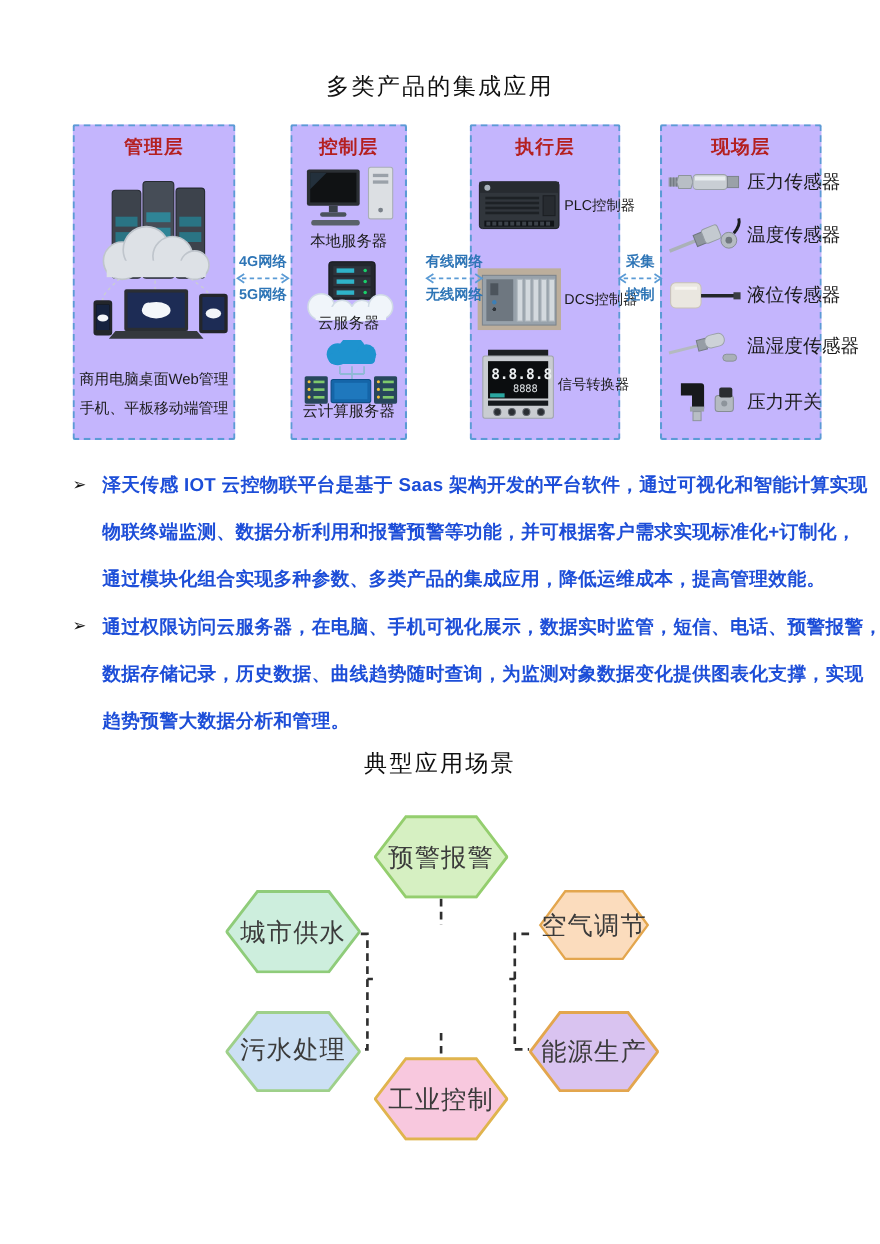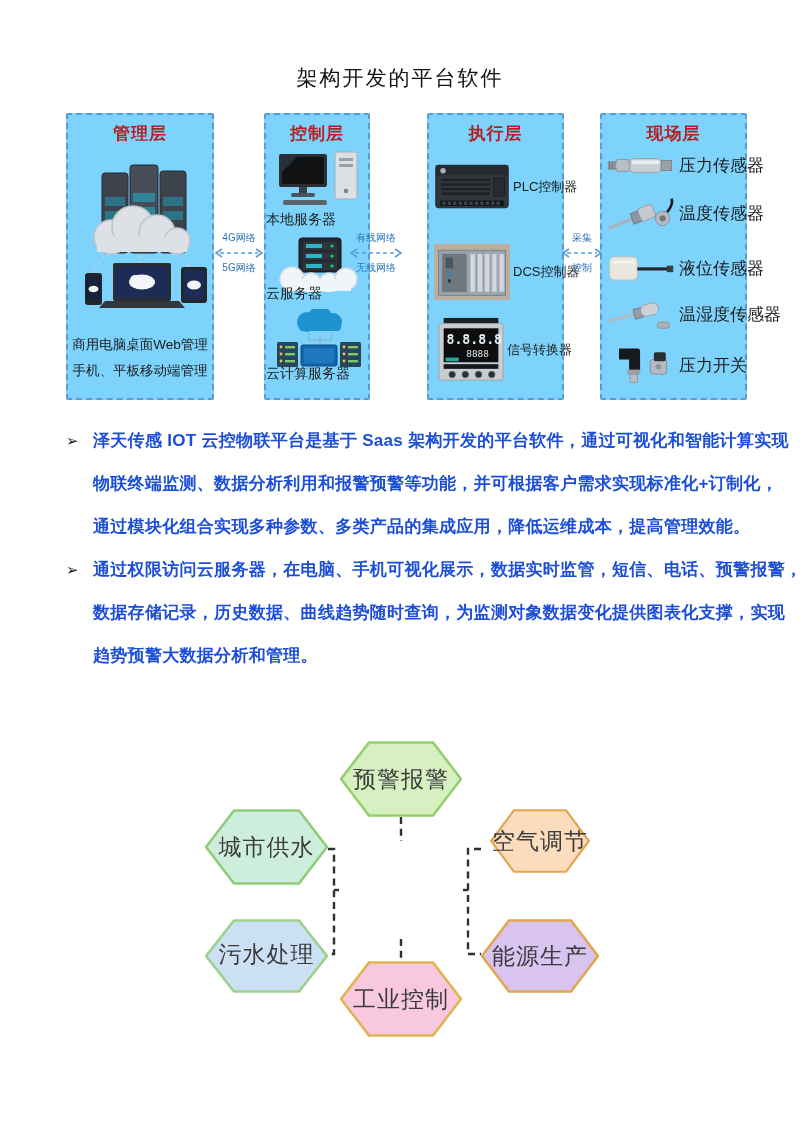--- a/index.html
+++ b/index.html
@@ -1,48 +1,48 @@
 <!DOCTYPE html>
 <html><head>
 <meta charset="utf-8">
 <style>
   html,body{margin:0;padding:0;background:#fff;}
   .page{position:relative;width:800px;height:1131px;margin:0 auto;background:#fff;overflow:hidden;
         font-family:"Liberation Sans","DejaVu Sans",sans-serif;color:#222;}
   .h1{position:absolute;left:0;width:800px;text-align:center;font-size:21px;letter-spacing:2px;color:#111;}
   
-  .box{position:absolute;top:113px;height:287px;border:2px dashed #5b9bd5;border-radius:2px;box-sizing:border-box;background:#7dd3fc;}
+  .box{position:absolute;top:113px;height:287px;border:2px dashed #5b9bd5;border-radius:2px;box-sizing:border-box;background:#c4b5fd;}
   .hdr{position:absolute;top:7px;left:0;width:100%;text-align:center;font-weight:bold;font-size:17px;color:#b42020;letter-spacing:1px;}
   .img{position:absolute;}
   .cap{position:absolute;width:100%;text-align:center;font-size:13.5px;color:#1b1b1b;}
-  .ilabel{position:absolute;width:100%;text-align:left;font-size:14px;color:#1b1b1b;}
+  .ilabel{position:absolute;width:100%;text-align:center;font-size:14px;color:#1b1b1b;}
   .row{position:absolute;display:flex;align-items:center;}
   .row .rl{font-size:13px;color:#1b1b1b;white-space:nowrap;margin-left:3px;}
   .row4 .rl{font-size:17px;}
   
   .link{position:absolute;top:230px;text-align:center;}
-  .link .lt{font-size:10px;color:#2e75b6;line-height:16px;}
+  .link .lt{font-size:13px;color:#2e75b6;line-height:16px;font-weight:bold;}
   .link svg{display:block;margin:1px auto;}
   
   .bullets{position:absolute;left:66px;top:419px;width:700px;}
   .bullet{position:relative;padding-left:27px;}
   .bullet .mk{position:absolute;left:0;top:0;font-size:15px;line-height:43px;color:#111;}
   .bullet .ln{font-size:17px;line-height:43px;color:#1d4ed8;letter-spacing:0.3px;white-space:nowrap;font-weight:bold;}
   
   .scene{position:absolute;left:180px;top:733px;width:432px;height:318px;}
   .hex{position:absolute;display:flex;align-items:center;justify-content:center;text-align:center;}
   .hex svg{position:absolute;inset:0;width:100%;height:100%;}
   .hex .ht{position:relative;font-size:23px;color:#3b3b3b;line-height:1.22;letter-spacing:1px;}
 </style>
 </head>
 <body>
 
 <div class="page">
 
-  <div class="h1" style="top:64px;">架构开发的平台软件</div>
+  <div class="h1" style="top:64px;">多类产品的集成应用</div>
 
   <div class="box" style="left:66px;width:148px;">
     <div class="hdr">管理层</div>
     <svg class="img" style="left:7px;top:38px;" width="134" height="180" viewBox="0 0 134 180">
 
       <g>
         <rect x="27" y="20" width="26" height="80" rx="3" fill="#3d434c" stroke="#262b31"></rect>
         <rect x="55" y="12" width="28" height="88" rx="3" fill="#464d57" stroke="#262b31"></rect>
         <rect x="85" y="18" width="26" height="82" rx="3" fill="#3d434c" stroke="#262b31"></rect>
         <rect x="30" y="44" width="20" height="9" fill="#2a7484"></rect>
@@ -327,21 +327,21 @@
 
   <div class="link" style="left:211px;width:56px;">
     <div class="lt">4G网络</div>
     <svg width="52" height="12" viewBox="0 0 52 12">
       <path d="M7,6 H45" stroke="#5b9bd5" stroke-width="1.6" stroke-dasharray="4 3" fill="none"></path>
       <path d="M9,2 L3,6 L9,10 M43,2 L49,6 L43,10" stroke="#5b9bd5" stroke-width="1.6" fill="none"></path>
     </svg>
     <div class="lt">5G网络</div>
   </div>
 
-  <div class="link" style="left:345px;width:62px;">
+  <div class="link" style="left:382px;width:62px;">
     <div class="lt">有线网络</div>
     <svg width="56" height="12" viewBox="0 0 56 12">
       <path d="M7,6 H49" stroke="#5b9bd5" stroke-width="1.6" stroke-dasharray="4 3" fill="none"></path>
       <path d="M9,2 L3,6 L9,10 M47,2 L53,6 L47,10" stroke="#5b9bd5" stroke-width="1.6" fill="none"></path>
     </svg>
     <div class="lt">无线网络</div>
   </div>
 
   <div class="link" style="left:558px;width:48px;">
     <div class="lt">采集</div>
@@ -360,20 +360,21 @@
       <div class="ln">通过模块化组合实现多种参数、多类产品的集成应用，降低运维成本，提高管理效能。</div>
     </div>
     <div class="bullet">
       <span class="mk">➢</span>
       <div class="ln">通过权限访问云服务器，在电脑、手机可视化展示，数据实时监管，短信、电话、预警报警，</div>
       <div class="ln">数据存储记录，历史数据、曲线趋势随时查询，为监测对象数据变化提供图表化支撑，实现</div>
       <div class="ln">趋势预警大数据分析和管理。</div>
     </div>
   </div>
 
+  <div class="h1" style="top:680px;">典型应用场景</div>
 
   <div class="scene">
     <svg style="position:absolute;inset:0;" width="432" height="318" viewBox="0 0 432 318">
       <g stroke="#2f2f2f" stroke-width="2.4" stroke-dasharray="7 4.8" fill="none">
         <path d="M221,84 V108"></path>
         <path d="M221,206 V228"></path>
         <path d="M148,116 H154 V221 H148"></path>
         <path d="M154,157 H159"></path>
         <path d="M301,116 H288 V221 H301"></path>
         <path d="M288,157 H283"></path>

